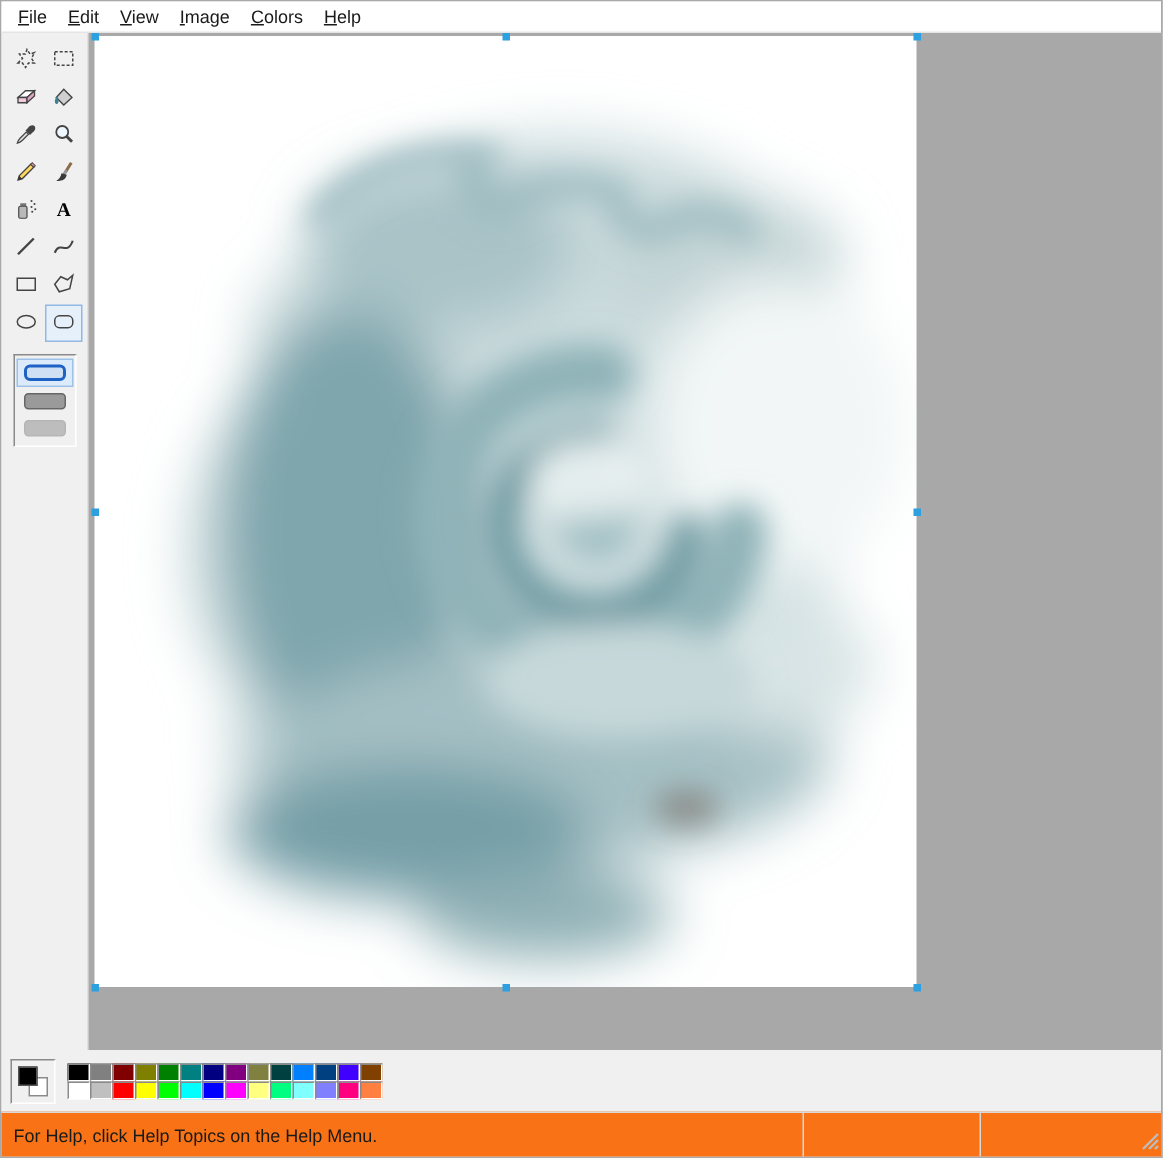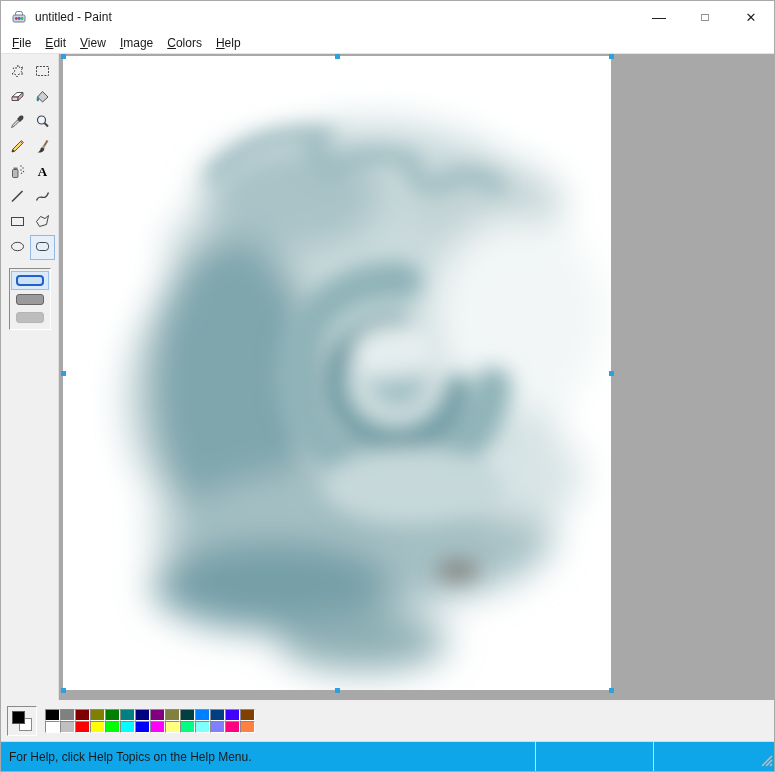--- a/index.html
+++ b/index.html
@@ -43,49 +43,33 @@
   
   .colorbar{flex:0 0 41px;background:#f0f0f0;display:flex;align-items:center;padding-left:6px;}
   .indicator{width:30px;height:30px;border:1px solid;border-color:#8a8a8a #ffffff #ffffff #8a8a8a;position:relative;margin-right:8px;background:#f0f0f0;}
   .ind-bg{position:absolute;left:11px;top:11px;width:13px;height:13px;border:1px solid #8a8a8a;background:#fff;}
   .ind-fg{position:absolute;left:4px;top:4px;width:13px;height:13px;border:1px solid #555;background:#000;z-index:2;}
   .palette{display:flex;flex-direction:column;}
   .prow{display:flex;}
   .pcell{width:15px;height:12px;border:1px solid;border-color:#8a8a8a #ffffff #ffffff #8a8a8a;}
 
   
-  .statusbar{flex:0 0 30px;background:#0ea5e9;border-top:1px solid #dadada;display:flex;position:relative;}
+  .statusbar{flex:0 0 30px;background:#f97316;border-top:1px solid #dadada;display:flex;position:relative;}
   .pane{display:flex;align-items:center;border-right:1px solid #d8d8d8;}
   .pane1{flex:1;padding-left:8px;}
   .pane2{width:118px;}
   .pane3{width:120px;border-right:none;}
   .grip{position:absolute;right:1px;bottom:1px;}
   u{text-decoration:underline;}
 </style>
 </head>
 <body>
 
 <div class="window">
 
-  <div class="titlebar">
-    <span class="app-icon">
-      <svg width="16" height="16" viewBox="0 0 16 16">
-        <rect x="2" y="6" width="12" height="7" rx="1.5" fill="#cdd8e4" stroke="#6b7a8c"></rect>
-        <path d="M4.5 6 V4.5 a2 2 0 0 1 2 -2 h3 a2 2 0 0 1 2 2 V6" fill="none" stroke="#6b7a8c"></path>
-        <circle cx="5.3" cy="9.5" r="1.4" fill="#d23b3b"></circle>
-        <circle cx="8.2" cy="9.5" r="1.4" fill="#3b62d2"></circle>
-        <circle cx="11" cy="9.5" r="1.4" fill="#3bb24e"></circle>
-      </svg>
-    </span>
-    <span class="title-text">untitled - Paint</span>
-    <span class="tb-spacer"></span>
-    <div class="winbtn min">—</div>
-    <div class="winbtn max">□</div>
-    <div class="winbtn close">✕</div>
-  </div>
 
   <div class="menubar">
     <span class="menu-item accesskey"><u>F</u>ile</span>
     <span class="menu-item accesskey"><u>E</u>dit</span>
     <span class="menu-item accesskey"><u>V</u>iew</span>
     <span class="menu-item accesskey"><u>I</u>mage</span>
     <span class="menu-item accesskey"><u>C</u>olors</span>
     <span class="menu-item accesskey"><u>H</u>elp</span>
   </div>
 

